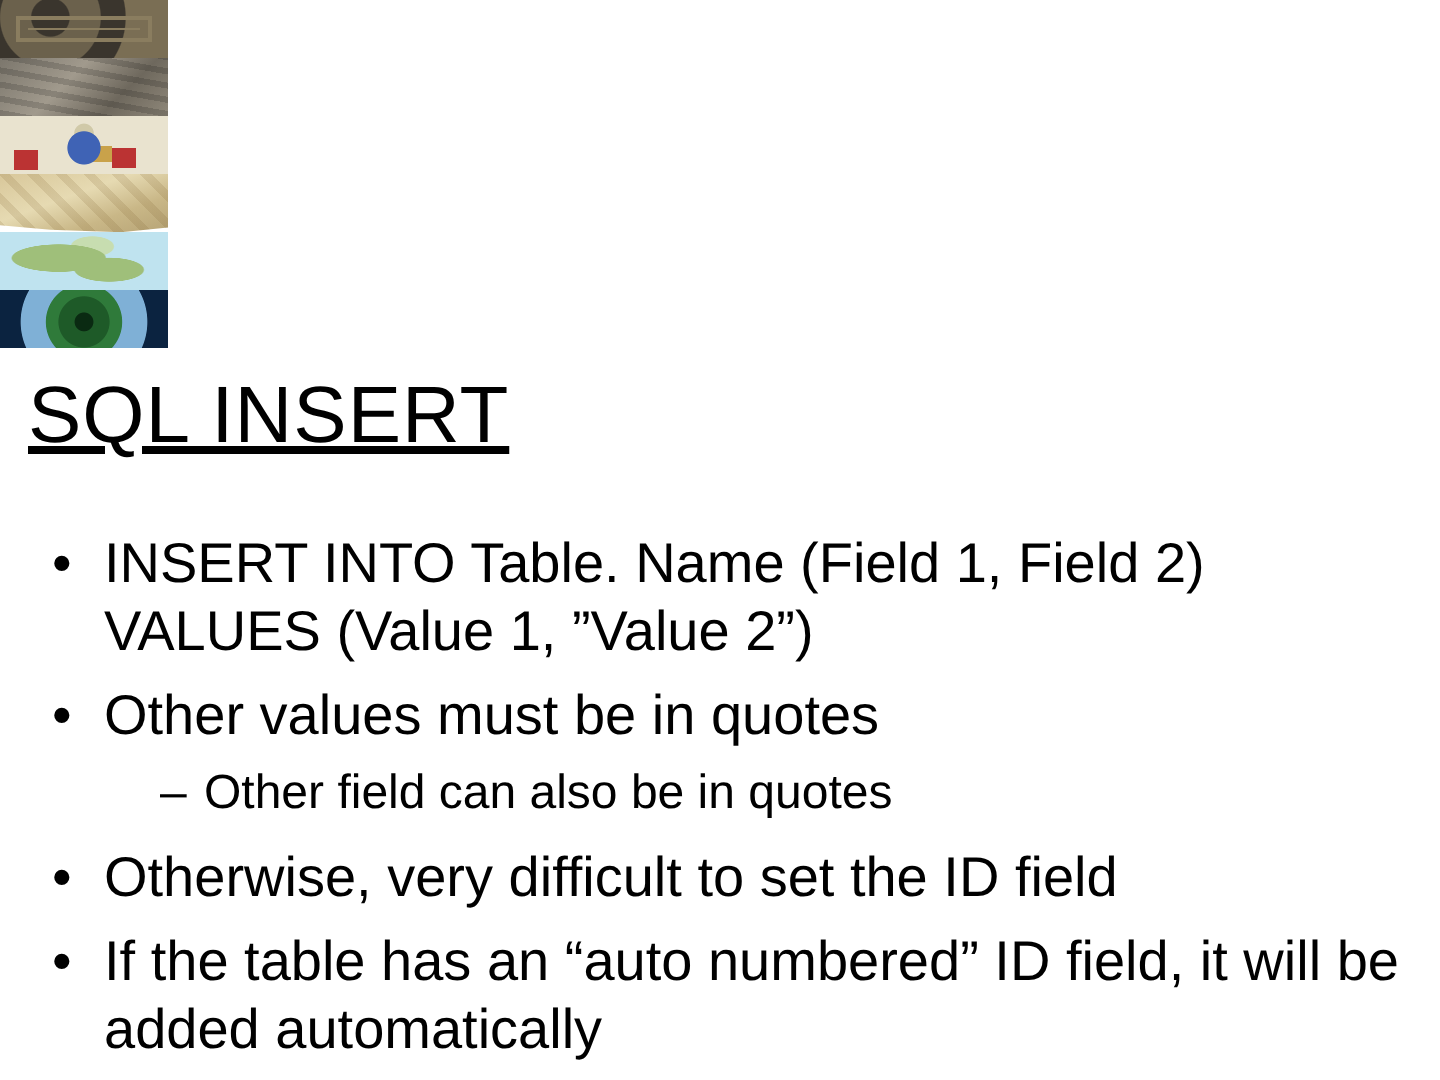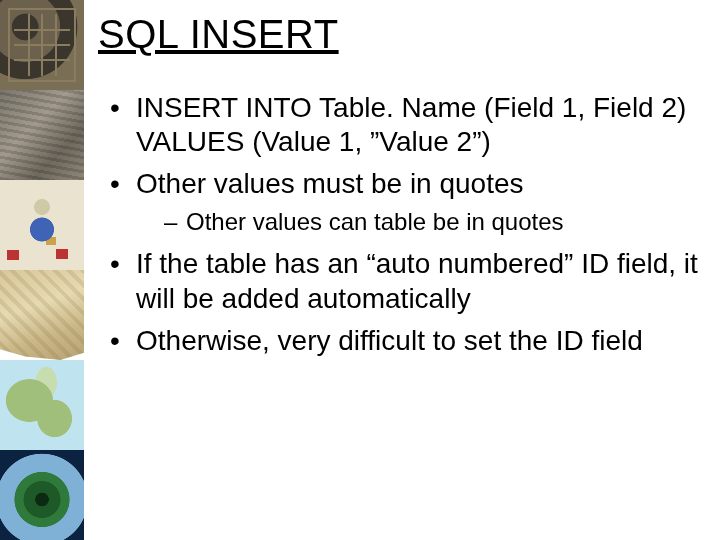--- a/index.html
+++ b/index.html
@@ -2,20 +2,21 @@
 <html><head>
 <meta charset="utf-8">
 <style>
   * { margin: 0; padding: 0; box-sizing: border-box; }
   html, body { width: 720px; height: 540px; background: #fff; font-family: Arial, Helvetica, sans-serif; }
   .slide {
     display: flex;
     width: 720px;
     height: 540px;
     position: relative;
+    flex-direction: column;
   }
   .sidebar {
     width: 84px;
     height: 540px;
     display: flex;
     flex-direction: column;
   }
   .thumb {
     width: 84px;
     flex: 1 1 0;
@@ -121,26 +122,26 @@
     <h1 class="title">SQL INSERT</h1>
 
     <ul class="lvl1">
       <li>
         <span>INSERT INTO Table. Name (Field 1, Field 2) VALUES (Value 1, ”Value 2”)</span>
       </li>
       <li>
         <span>Other values must be in quotes</span>
         <ul class="lvl2">
           <li>
-            <span>Other values can table be in quotes</span>
+            <span>Other field can also be in quotes</span>
           </li>
         </ul>
       </li>
       <li>
-        <span>If the table has an “auto numbered” ID field, it will be added automatically</span>
+        <span>Otherwise, very difficult to set the ID field</span>
       </li>
       <li>
-        <span>Otherwise, very difficult to set the ID field</span>
+        <span>If the table has an “auto numbered” ID field, it will be added automatically</span>
       </li>
     </ul>
   </div>
 
 </div>
 
 </body></html>

